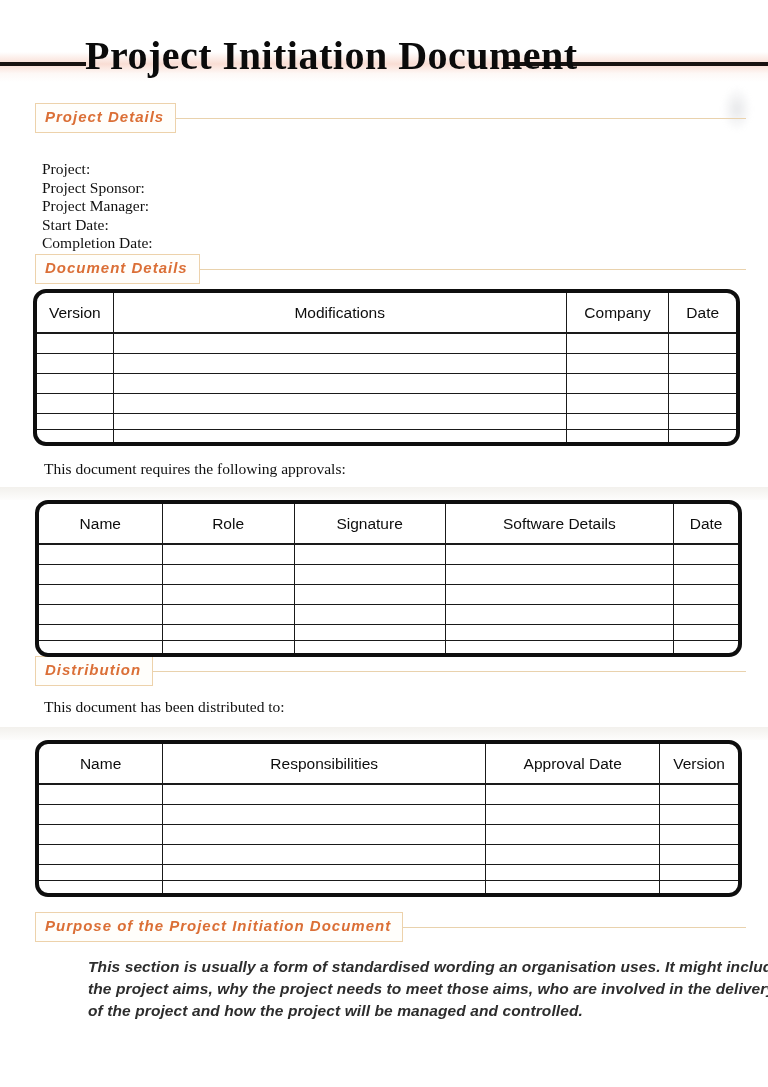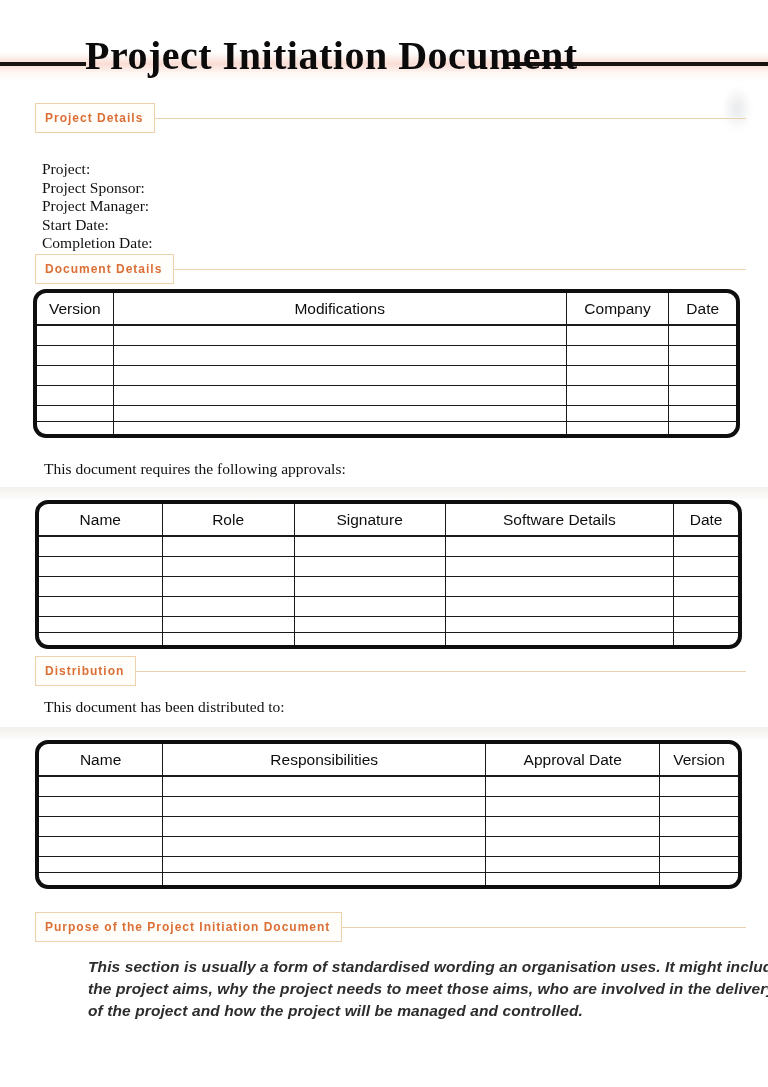--- a/index.html
+++ b/index.html
@@ -41,22 +41,22 @@
   .section-head {
     position:absolute; left:35px; right:22px;
     display:flex; align-items:center; z-index:2;
   }
   .head-box {
     border:1.2px solid #edd2ab; background:#fffefb;
     padding:4px 11px 6px 9px; flex:0 0 auto;
   }
   .head-text {
     font-family:"Liberation Sans", sans-serif;
-    font-weight:600;
-    font-size:12px; color:#db6f36; letter-spacing:1px; white-space:nowrap;
+    font-style:italic; font-weight:600;
+    font-size:15px; color:#db6f36; letter-spacing:1px; white-space:nowrap;
   }
   .head-rule { flex:1 1 auto; height:0; border-top:1.7px solid #e9d2ad; }
 
   
   .fields {
     position:absolute; top:160px; left:42px;
     font-size:15.5px; line-height:18.6px; color:#101010;
   }
   .fields span { display:block; }
   .note {
@@ -81,21 +81,21 @@
     border:4.5px solid #0e0e0e; border-radius:13px;
     background:#ffffff; z-index:3;
   }
   .tbl-wrap.t1 { top:289px; }
   .tbl-wrap.t2 { top:500px; left:35px; }
   .tbl-wrap.t3 { top:740px; left:35px; }
 
   table.grid { width:100%; border-collapse:collapse; }
   .grid th, .grid td { border:1.7px solid #1a1a1a; padding:0; }
   .grid th {
-    height:32px;
+    height:40px;
     font-family:"Liberation Sans", sans-serif;
     font-weight:400; font-size:15.5px; color:#0d0d0d;
     text-align:center; vertical-align:middle;
     border-bottom-width:2.6px;
     margin-top:41px;
   }
   .grid tbody tr { height:20px; }
   .grid tbody tr:nth-last-child(2) { height:16px; }
   .grid tbody tr:last-child { height:13px; }
   .grid tr:first-child th { border-top:none; }

